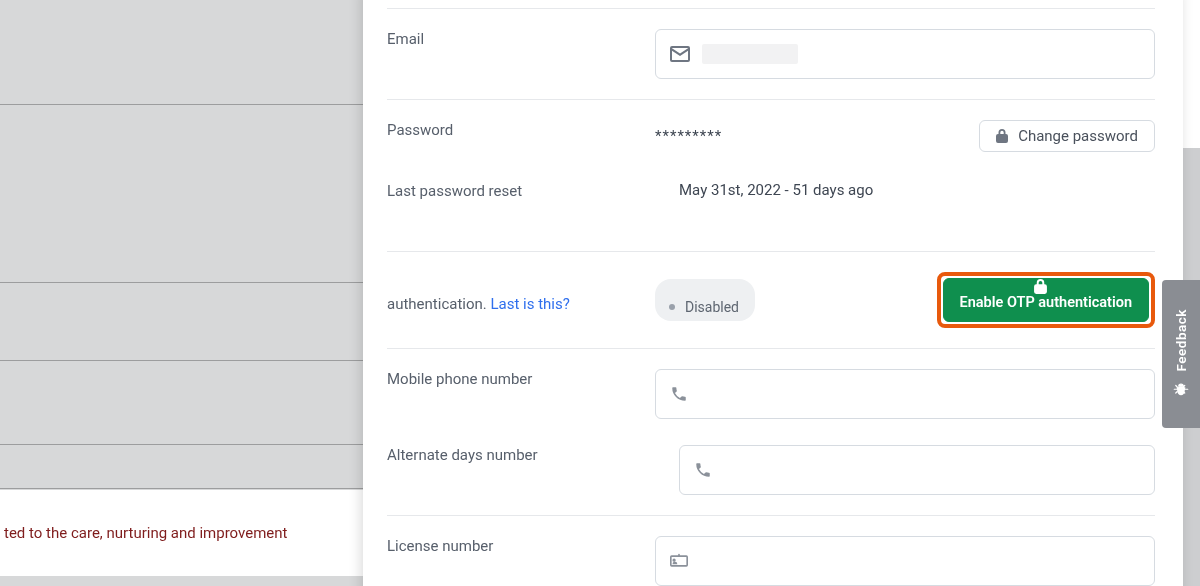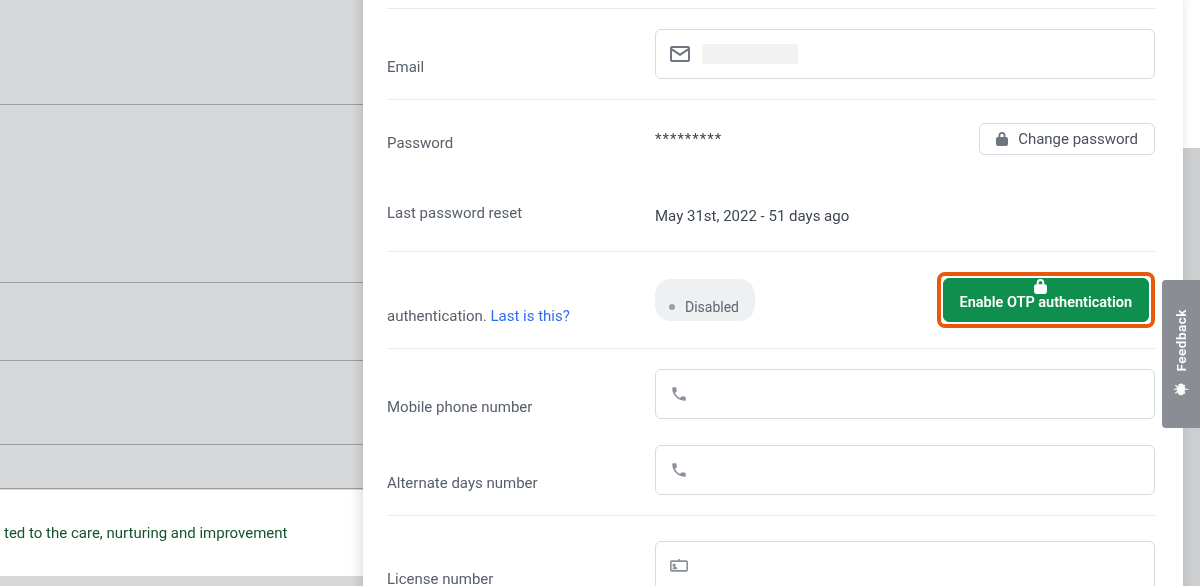--- a/index.html
+++ b/index.html
@@ -27,46 +27,46 @@
     right: 0;
     height: 1px;
     background: #9c9d9e;
   }
   .left-bg .txt {
     position: absolute;
     left: 0;
     right: 0;
     padding-left: 4px;
     font-size: 15px;
-    color: #14532d;
+    color: #7f1d1d;
     background: #ffffff;
     height: 86px;
     display: flex;
     align-items: center;
   }
   
   .panel {
     position: absolute;
     left: 363px;
     top: -10px;
     width: 820px;
     height: 610px;
     background: #ffffff;
     box-shadow: -2px 0 12px rgba(0,0,0,0.15);
     padding: 0 28px 0 24px;
   }
   .row {
     display: flex;
-    align-items: flex-end;
+    align-items: flex-start;
     border-top: 1px solid #e6e8eb;
     padding: 20px 0;
     min-height: 76px;
   }
   .row.first { border-top: 1px solid #e6e8eb; margin-top: 18px; }
-  .row.noborder { border-top: none; padding-top: 6px; }
+  .row.noborder { border-top: none; padding-top: 6px; gap: 24px; }
   .row .label-col {
     width: 268px;
     font-size: 15px;
     color: #575f6b;
     line-height: 1.45;
     padding-right: 10px;
   }
   .row .value-col {
     flex: 1;
     display: flex;

